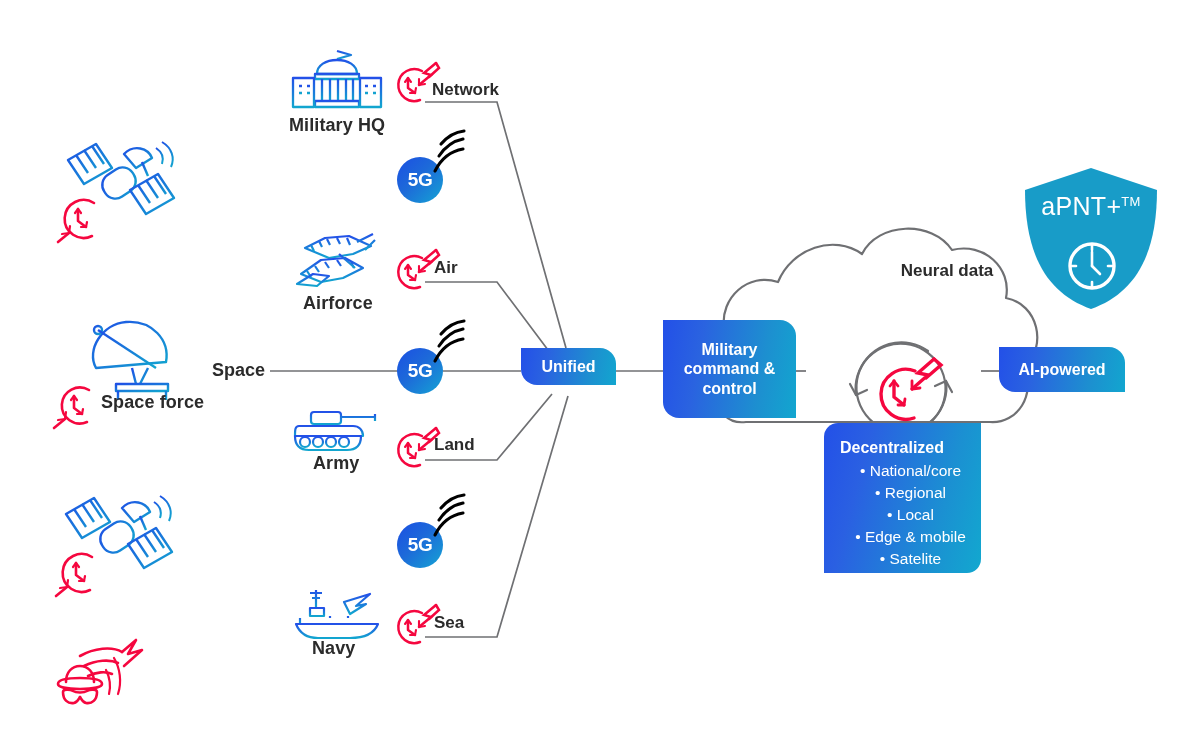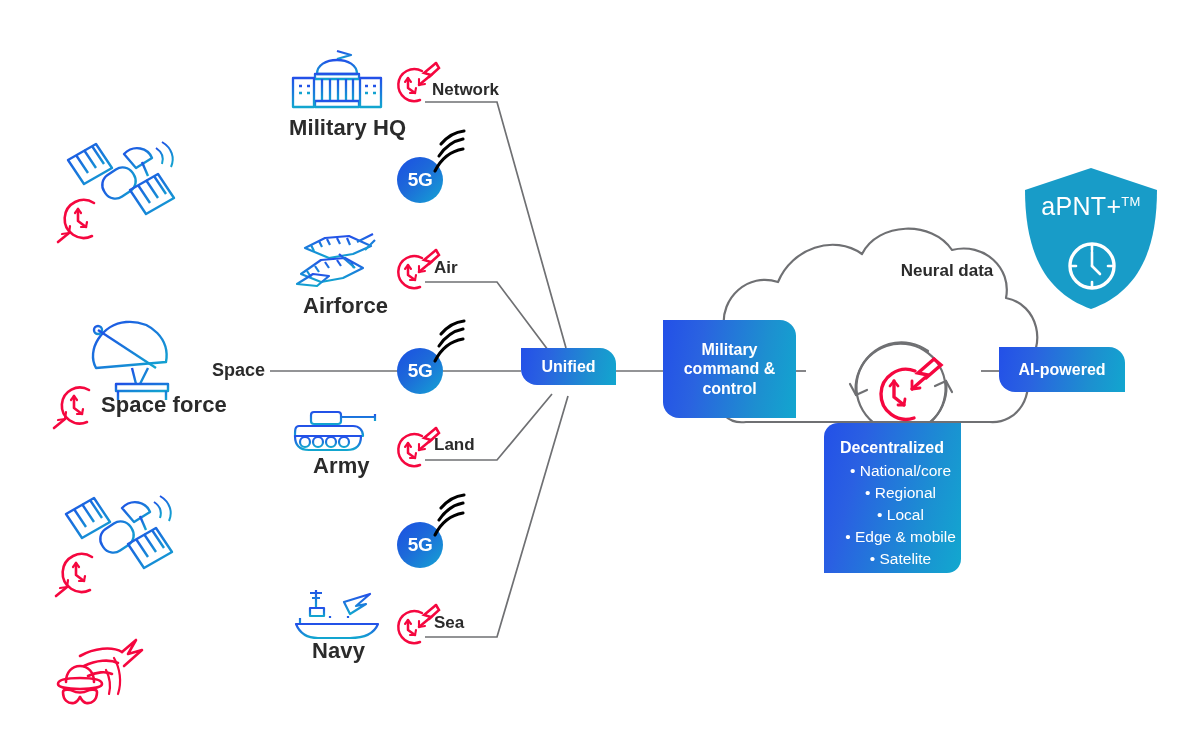--- a/index.html
+++ b/index.html
@@ -2,40 +2,40 @@
 <html><head>
 <meta charset="utf-8">
 <style>
   html,body{margin:0;padding:0;background:#ffffff;}
   body{width:1200px;height:751px;position:relative;overflow:hidden;
        font-family:"Liberation Sans","DejaVu Sans",sans-serif;}
   #stage{position:absolute;left:0;top:0;width:1200px;height:751px;}
   .abs{position:absolute;}
 
   
-  .lbl{font-weight:700;color:#2b2b2b;font-size:22px;letter-spacing:.1px;white-space:nowrap;}
+  .lbl{font-weight:700;color:#2b2b2b;font-size:18px;letter-spacing:.1px;white-space:nowrap;}
   .lbl-threat{font-weight:700;color:#2b2b2b;font-size:17px;white-space:nowrap;}
   .lbl-space{font-weight:700;color:#2b2b2b;font-size:18px;white-space:nowrap;}
   .lbl-cloud{font-weight:700;color:#2b2b2b;font-size:17px;text-align:center;line-height:1.28;}
 
   
   .gbox{
     background:linear-gradient(100deg,#2350e8 0%,#2a63e0 28%,#1d8fd0 72%,#12a6cf 100%);
     color:#fff;font-weight:700;display:flex;align-items:center;justify-content:center;
     text-align:center;line-height:1.22;box-sizing:border-box;
   }
   
   .r-trbl{border-radius:0 16px 0 16px;}
 
   #box-unified{left:521px;top:348px;width:95px;height:37px;font-size:16px;}
   #box-mcc{left:663px;top:320px;width:133px;height:98px;font-size:16px;}
   #box-ai{left:999px;top:347px;width:126px;height:45px;font-size:16px;}
 
   #box-dec{
-    left:824px;top:423px;width:137px;height:150px;
+    left:824px;top:423px;width:157px;height:150px;
     border-radius:14px 0 14px 0;
     background:linear-gradient(105deg,#2350e8 0%,#2a60e2 25%,#1b90d2 72%,#12a8cf 100%);
     color:#fff;padding:14px 0 0 16px;box-sizing:border-box;
   }
   #box-dec .dec-title{font-weight:700;font-size:16px;line-height:1.35;}
   #box-dec ul{margin:1px 0 0 0;padding:0;list-style:none;}
   #box-dec li{font-size:15.5px;line-height:1.43;font-weight:400;white-space:nowrap;text-align:center;}
   #box-dec li:before{content:"• ";}
 
   

